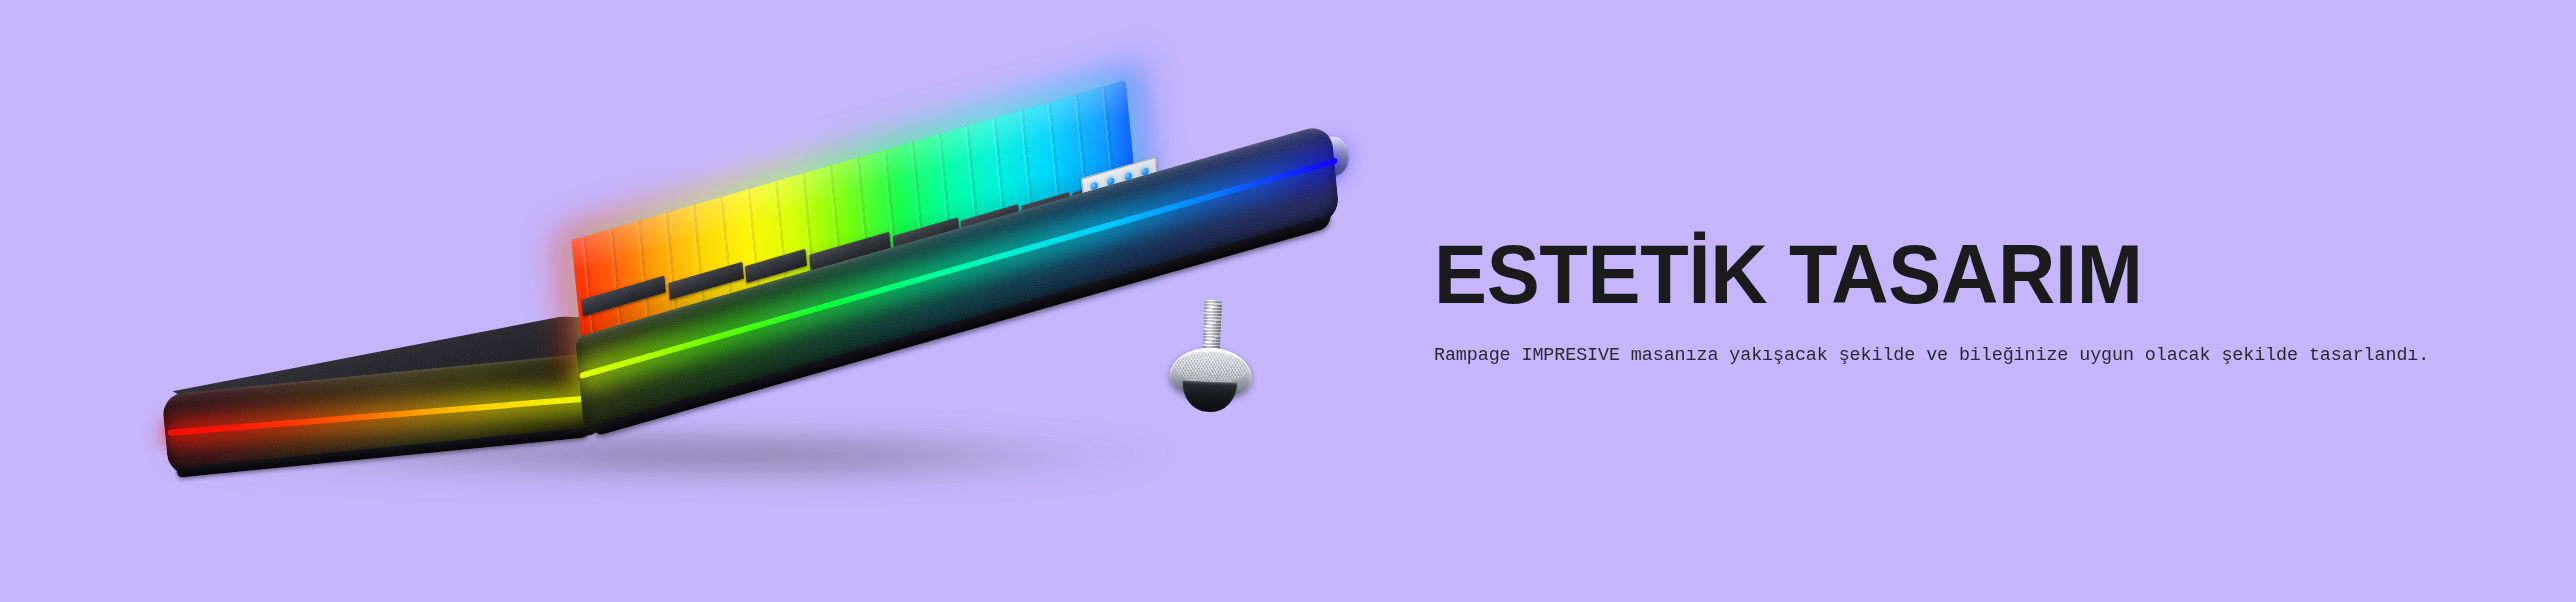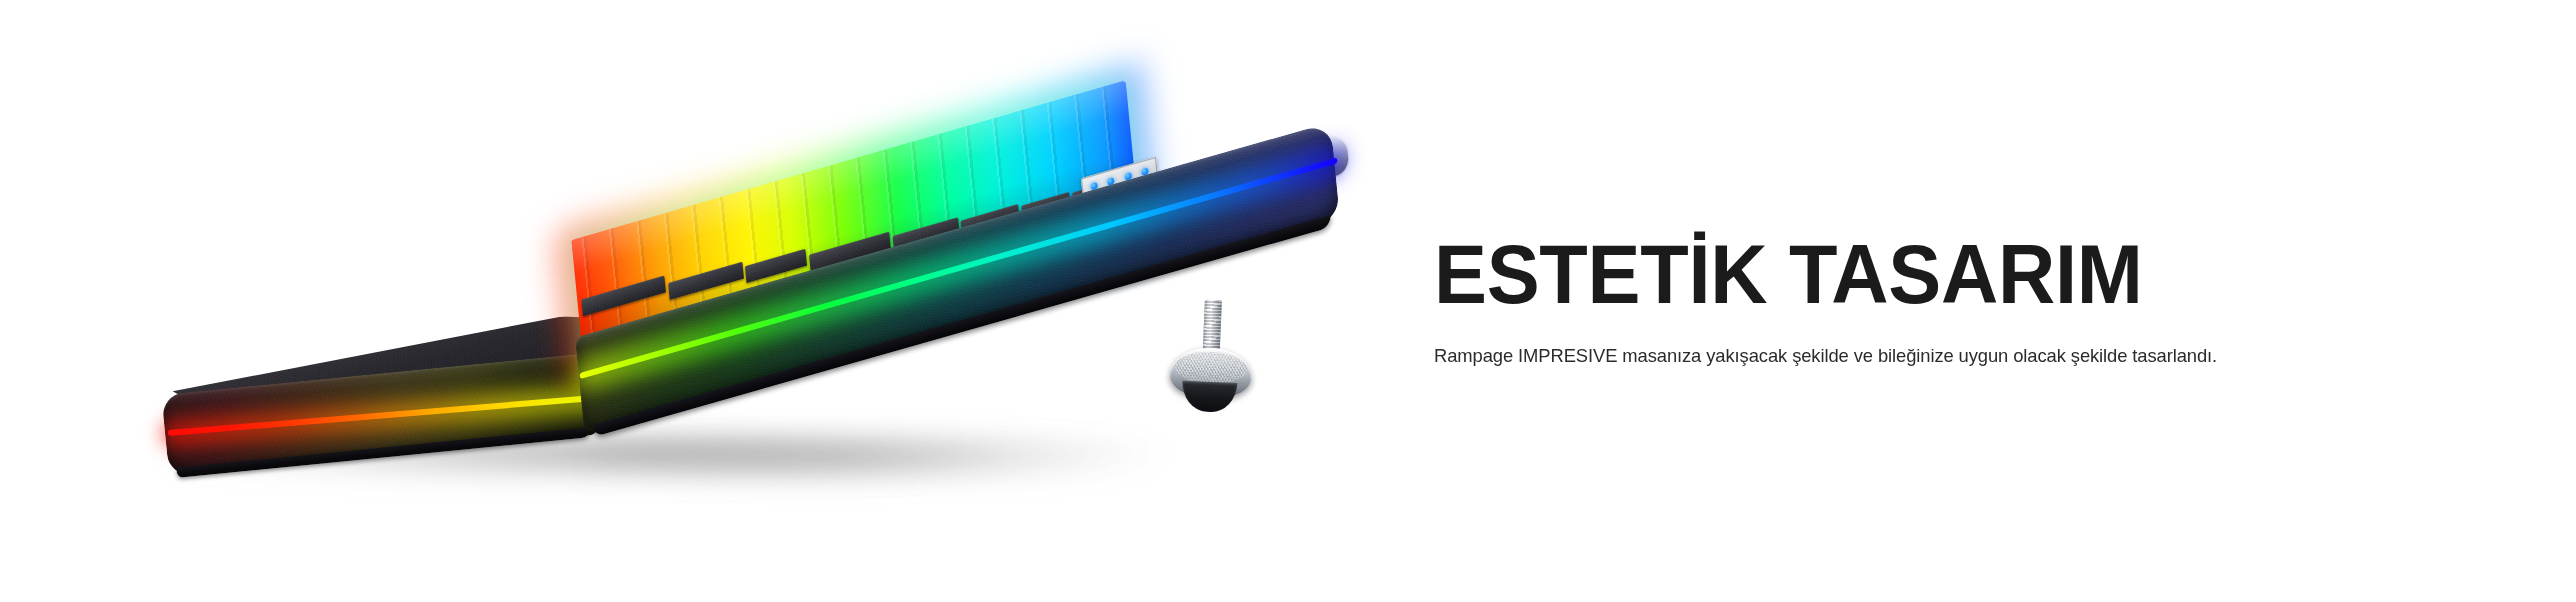--- a/index.html
+++ b/index.html
@@ -10,21 +10,21 @@
   }
   body {
     font-family: "Liberation Sans", sans-serif;
     -webkit-font-smoothing: antialiased;
   }
 
   .banner {
     position: relative;
     width: 2576px;
     height: 602px;
-    background: #ffffff;
+    background: #c4b5fd;
     overflow: hidden;
   }
 
   
   .product-stage {
     position: absolute;
     left: 0;
     top: 0;
     width: 1417px;
     height: 602px;
@@ -478,21 +478,21 @@
     font-weight: 700;
     line-height: 1.0;
     letter-spacing: -0.3px;
     color: #1b1b1b;
     transform: scaleX(0.945);
     transform-origin: left center;
     white-space: nowrap;
   }
   .subhead {
     margin: 28px 0 0 0;
-    font-family: Liberation Sans, sans-serif;
+    font-family: Liberation Mono, monospace;
     font-size: 18.4px;
     font-weight: 400;
     line-height: 1.35;
     letter-spacing: -0.1px;
     color: #2b2b2b;
     white-space: nowrap;
   }
 </style>
 </head>
 <body>

